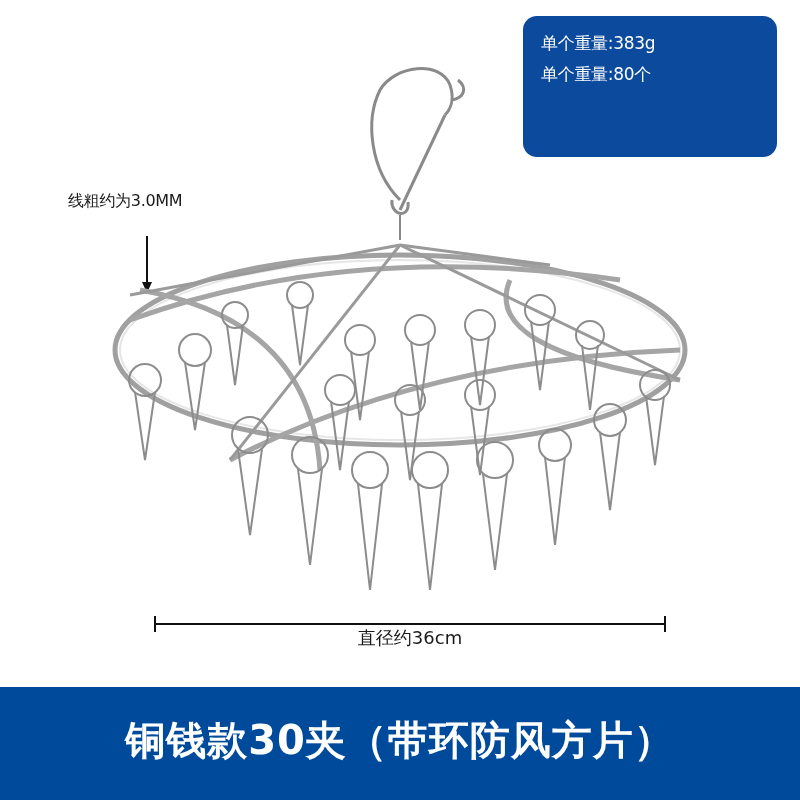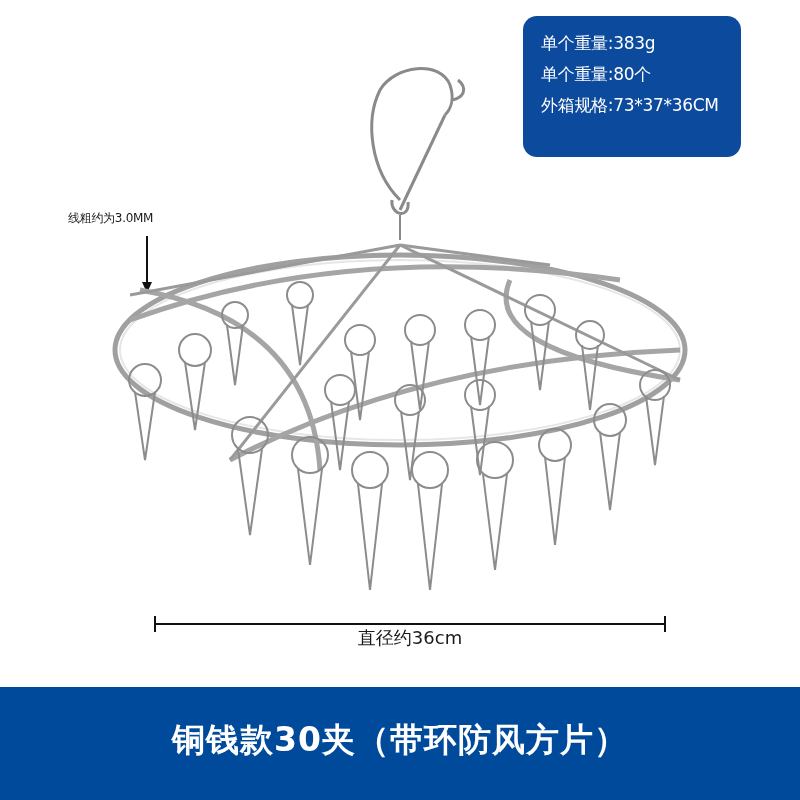--- a/index.html
+++ b/index.html
@@ -1,53 +1,52 @@
 <!DOCTYPE html>
 <html><head>
   <meta charset="utf-8">
   <style>
     * { margin: 0; padding: 0; box-sizing: border-box; }
     html, body { width: 800px; height: 800px; background: #ffffff; overflow: hidden; }
     body { position: relative; font-family: "DejaVu Sans", "Liberation Sans", sans-serif; }
 
     .spec-box {
-      position: absolute; left: 523px; top: 16px; width: 218px; height: 141px;
+      position: absolute; left: 523px; top: 16px; width: 254px; height: 141px;
       background: #0b4a9c; border-radius: 14px;
       padding: 12px 0 0 18px; color: #ffffff;
     }
     .spec-line { font-size: 17px; line-height: 31px; white-space: nowrap; letter-spacing: -0.3px; }
 
     .wire-label {
-      position: absolute; left: 68px; top: 210px;
-      font-size: 12px; color: #1a1a1a; white-space: nowrap; letter-spacing: -0.3px;
+      position: absolute; left: 68px; top: 191px;
+      font-size: 16px; color: #1a1a1a; white-space: nowrap; letter-spacing: -0.3px;
     }
     .wire-arrow { position: absolute; left: 140px; top: 236px; width: 14px; height: 58px; }
 
     .product { position: absolute; left: 100px; top: 50px; width: 600px; height: 560px; }
 
     .dim-line { position: absolute; left: 154px; top: 614px; width: 512px; height: 20px; }
     .dim-label {
       position: absolute; left: 0; width: 800px; top: 626px; text-align: center;
       font-size: 18px; color: #1a1a1a; padding-left: 20px;
     }
 
     .banner {
       position: absolute; left: 0; top: 687px; width: 800px; height: 113px;
       background: #004a9c; color: #ffffff;
       display: flex; align-items: center; justify-content: center;
     }
-    .banner-title { font-size: 33px; font-weight: bold; letter-spacing: 1px; white-space: nowrap; padding-bottom: 6px; }
+    .banner-title { font-size: 40px; font-weight: bold; letter-spacing: 1px; white-space: nowrap; padding-bottom: 6px; }
   </style>
 </head>
 <body>
 
 <div class="spec-box">
   <div class="spec-line">单个重量:383g</div>
   <div class="spec-line">单个重量:80个</div>
-  <div class="spec-line">外箱规格:73*37*36CM</div>
 </div>
 
 <div class="wire-label">线粗约为3.0MM</div>
 <svg class="wire-arrow" viewBox="0 0 14 58">
   <line x1="7" y1="0" x2="7" y2="48" stroke="#111" stroke-width="2"></line>
   <polygon points="2,46 12,46 7,57" fill="#111"></polygon>
 </svg>
 
 <svg class="product" viewBox="0 0 600 560">
   <defs>

